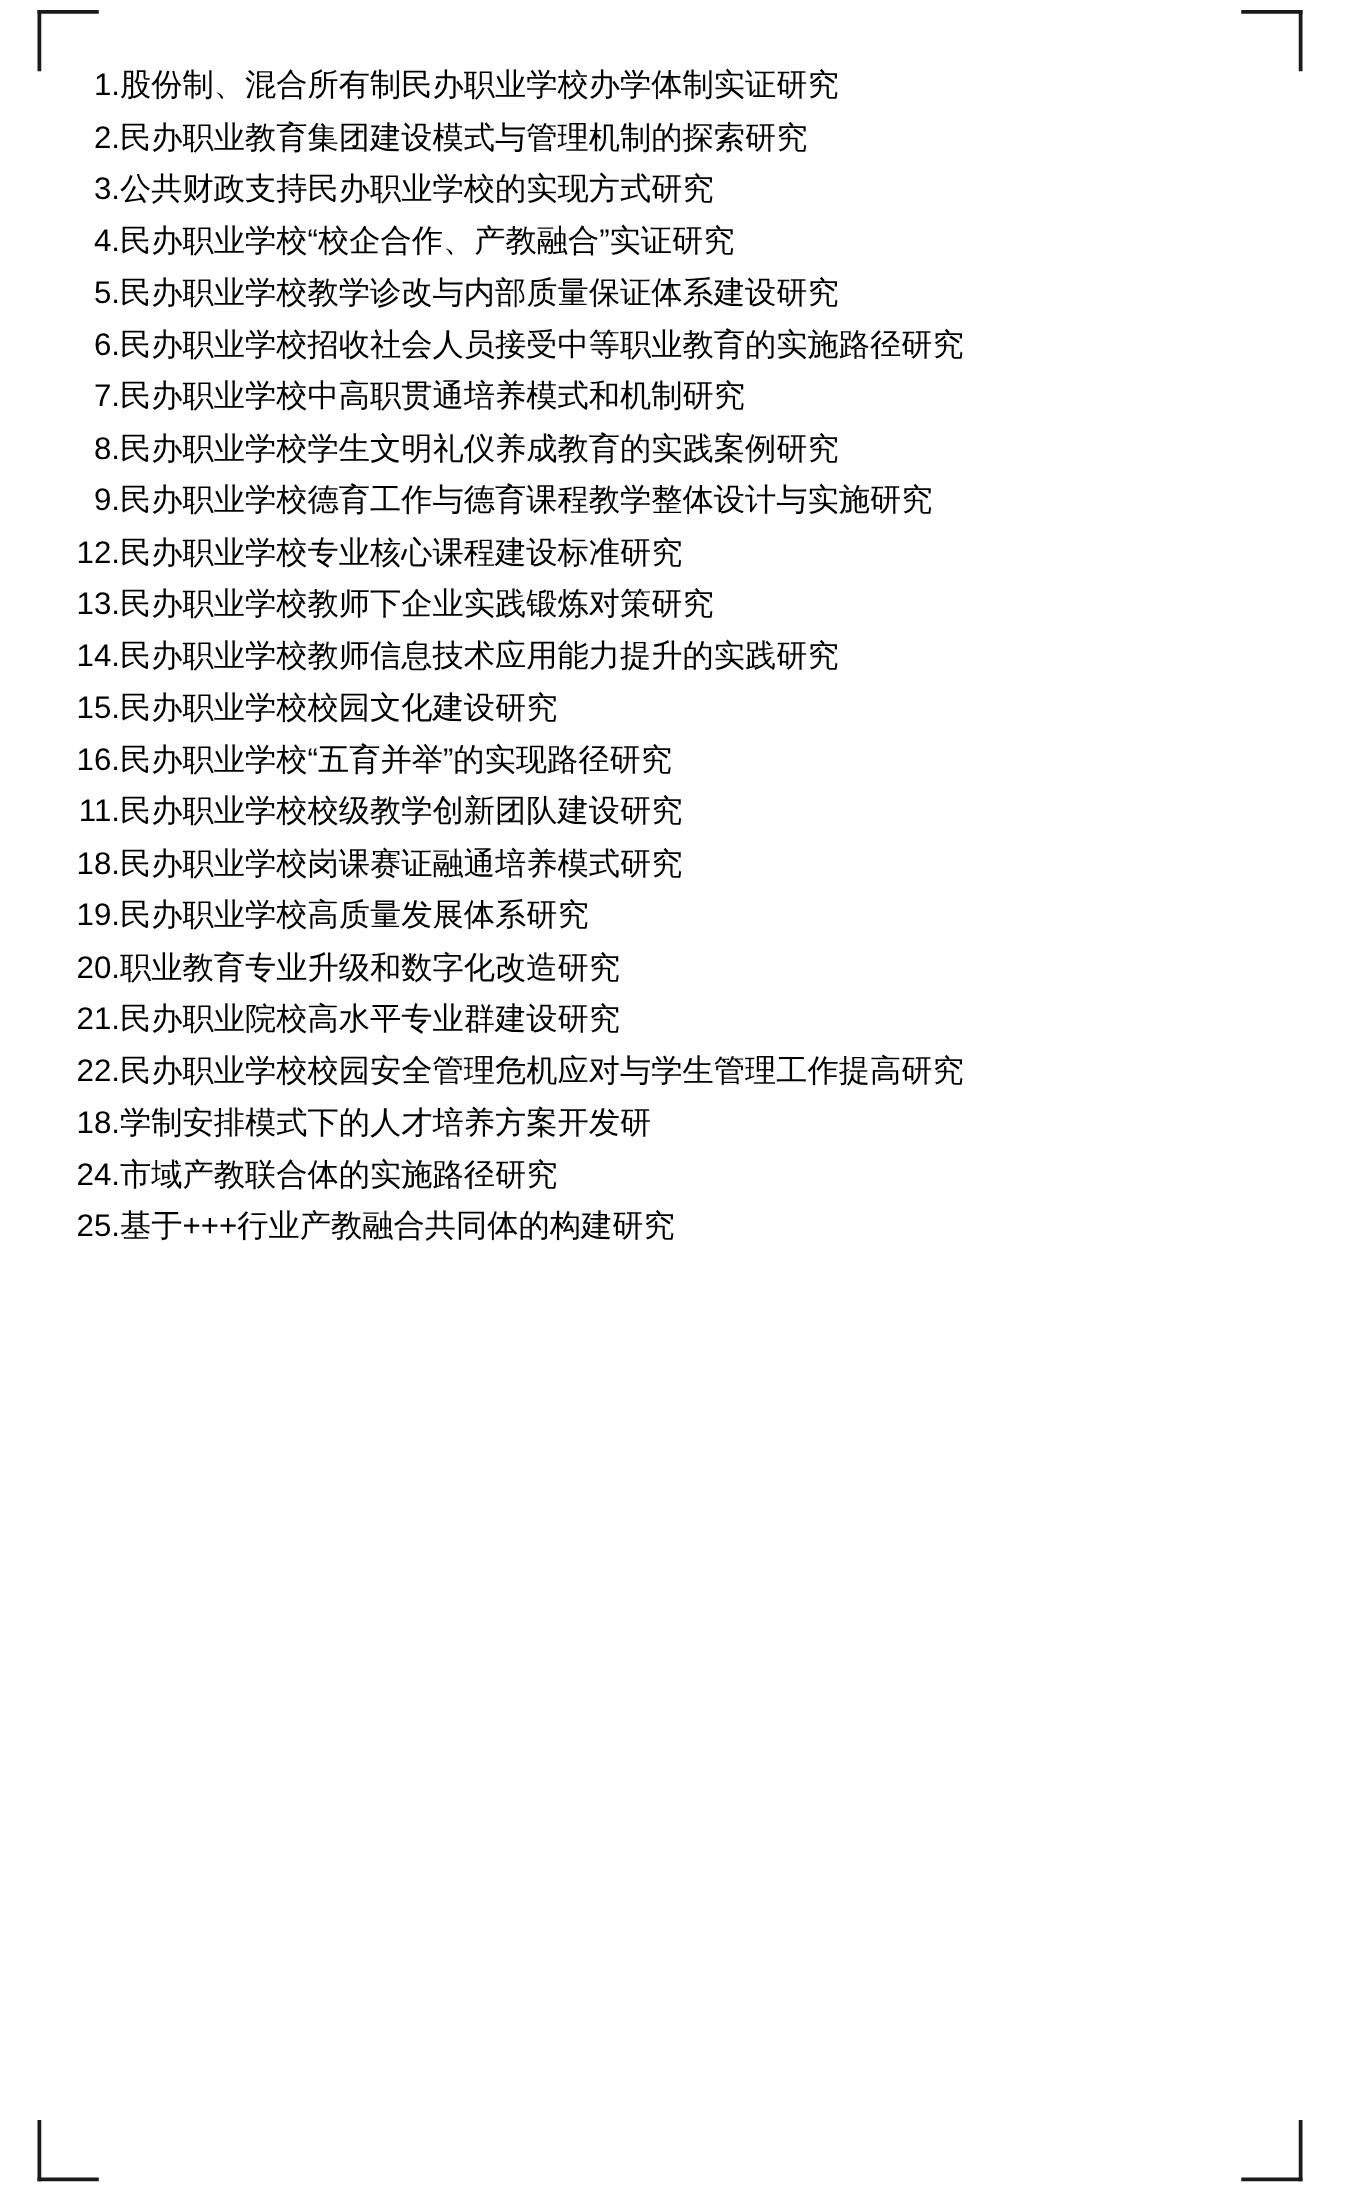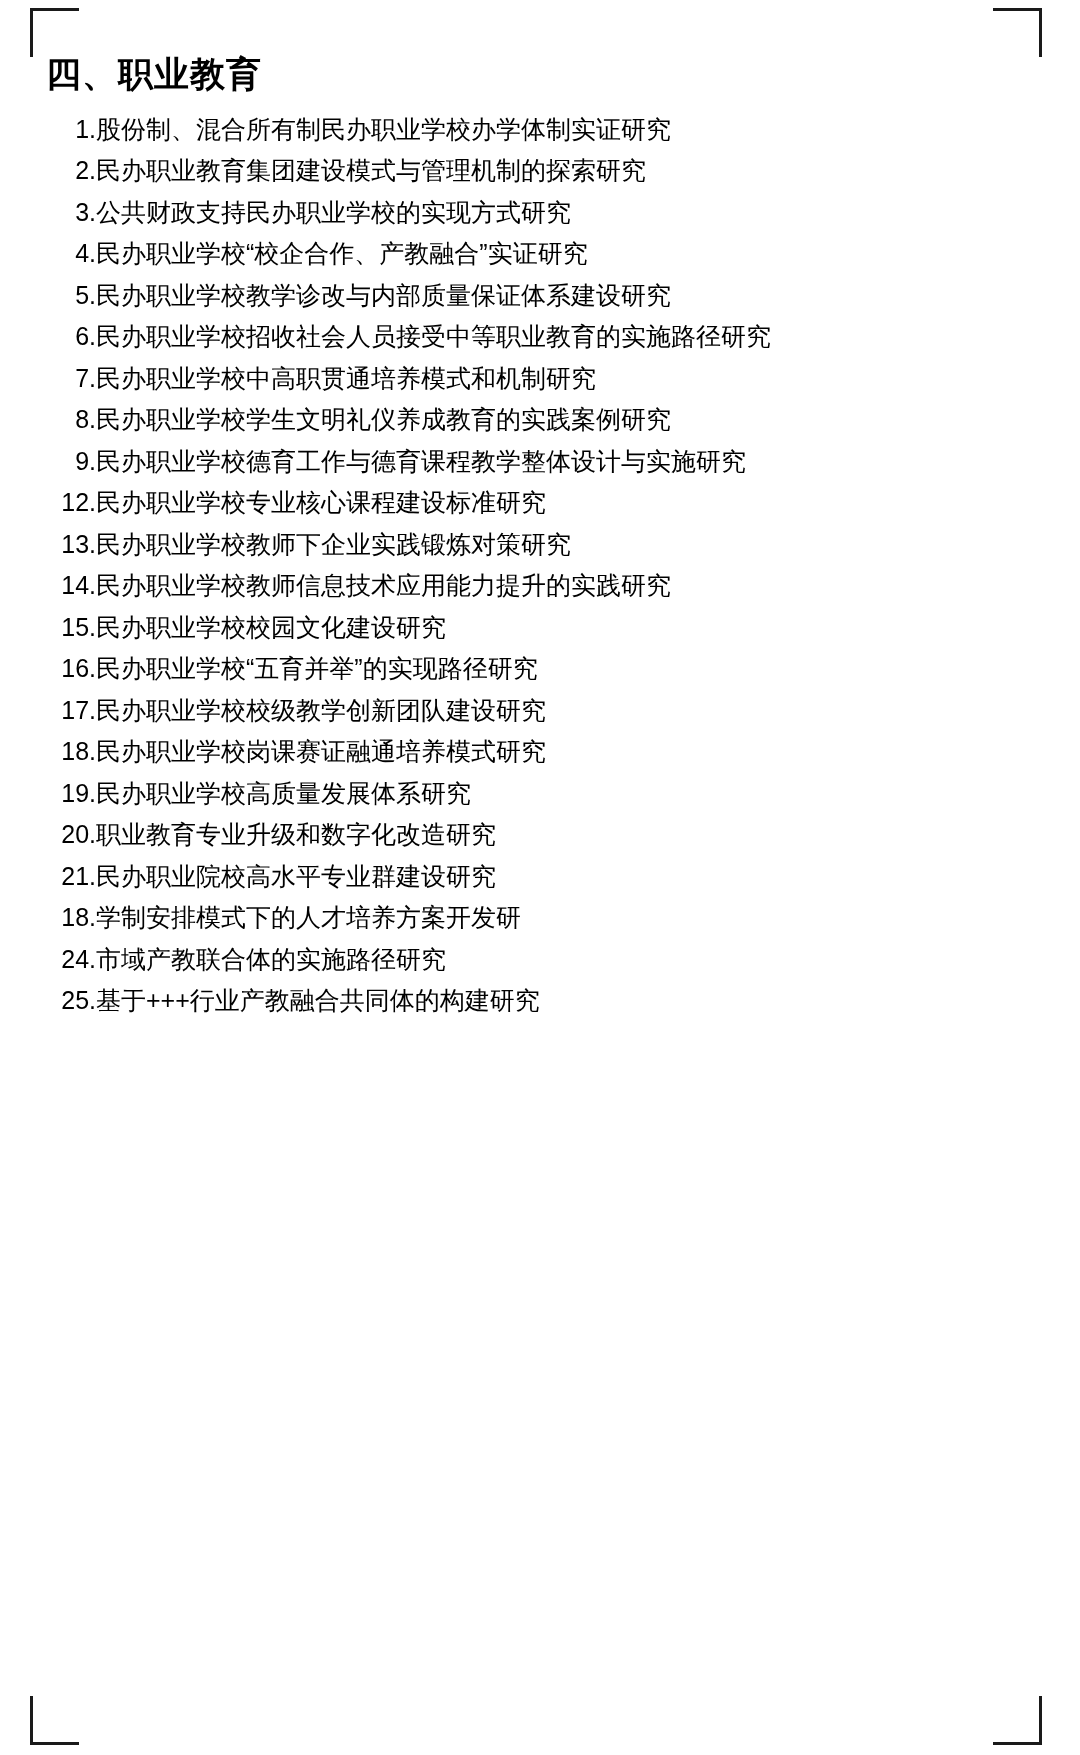--- a/index.html
+++ b/index.html
@@ -86,41 +86,41 @@
 
 <div class="page">
 
   <div class="crop-mark crop-tl"></div>
   <div class="crop-mark crop-tr"></div>
   <div class="crop-mark crop-bl"></div>
   <div class="crop-mark crop-br"></div>
 
   <div class="doc-body">
 
-    <h1 class="section-heading">四、职业教育</h1>
 
     <ol class="item-list" id="item-list">
         <li><span class="num">1.</span><span class="item-text">股份制、混合所有制民办职业学校办学体制实证研究</span></li>
         <li><span class="num">2.</span><span class="item-text">民办职业教育集团建设模式与管理机制的探索研究</span></li>
         <li><span class="num">3.</span><span class="item-text">公共财政支持民办职业学校的实现方式研究</span></li>
         <li><span class="num">4.</span><span class="item-text">民办职业学校“校企合作、产教融合”实证研究</span></li>
         <li><span class="num">5.</span><span class="item-text">民办职业学校教学诊改与内部质量保证体系建设研究</span></li>
         <li><span class="num">6.</span><span class="item-text">民办职业学校招收社会人员接受中等职业教育的实施路径研究</span></li>
         <li><span class="num">7.</span><span class="item-text">民办职业学校中高职贯通培养模式和机制研究</span></li>
         <li><span class="num">8.</span><span class="item-text">民办职业学校学生文明礼仪养成教育的实践案例研究</span></li>
         <li><span class="num">9.</span><span class="item-text">民办职业学校德育工作与德育课程教学整体设计与实施研究</span></li>
         <li><span class="num">12.</span><span class="item-text">民办职业学校专业核心课程建设标准研究</span></li>
         <li><span class="num">13.</span><span class="item-text">民办职业学校教师下企业实践锻炼对策研究</span></li>
         <li><span class="num">14.</span><span class="item-text">民办职业学校教师信息技术应用能力提升的实践研究</span></li>
         <li><span class="num">15.</span><span class="item-text">民办职业学校校园文化建设研究</span></li>
         <li><span class="num">16.</span><span class="item-text">民办职业学校“五育并举”的实现路径研究</span></li>
-        <li><span class="num">17.</span><span class="item-text">民办职业学校校级教学创新团队建设研究</span></li>
+        <li><span class="num">11.</span><span class="item-text">民办职业学校校级教学创新团队建设研究</span></li>
         <li><span class="num">18.</span><span class="item-text">民办职业学校岗课赛证融通培养模式研究</span></li>
         <li><span class="num">19.</span><span class="item-text">民办职业学校高质量发展体系研究</span></li>
         <li><span class="num">20.</span><span class="item-text">职业教育专业升级和数字化改造研究</span></li>
         <li><span class="num">21.</span><span class="item-text">民办职业院校高水平专业群建设研究</span></li>
+        <li><span class="num">22.</span><span class="item-text">民办职业学校校园安全管理危机应对与学生管理工作提高研究</span></li>
         <li><span class="num">18.</span><span class="item-text">学制安排模式下的人才培养方案开发研</span></li>
         <li><span class="num">24.</span><span class="item-text">市域产教联合体的实施路径研究</span></li>
         <li><span class="num">25.</span><span class="item-text">基于+++行业产教融合共同体的构建研究</span></li>
       </ol>
 
   </div>
 </div>
 
 </body></html>

